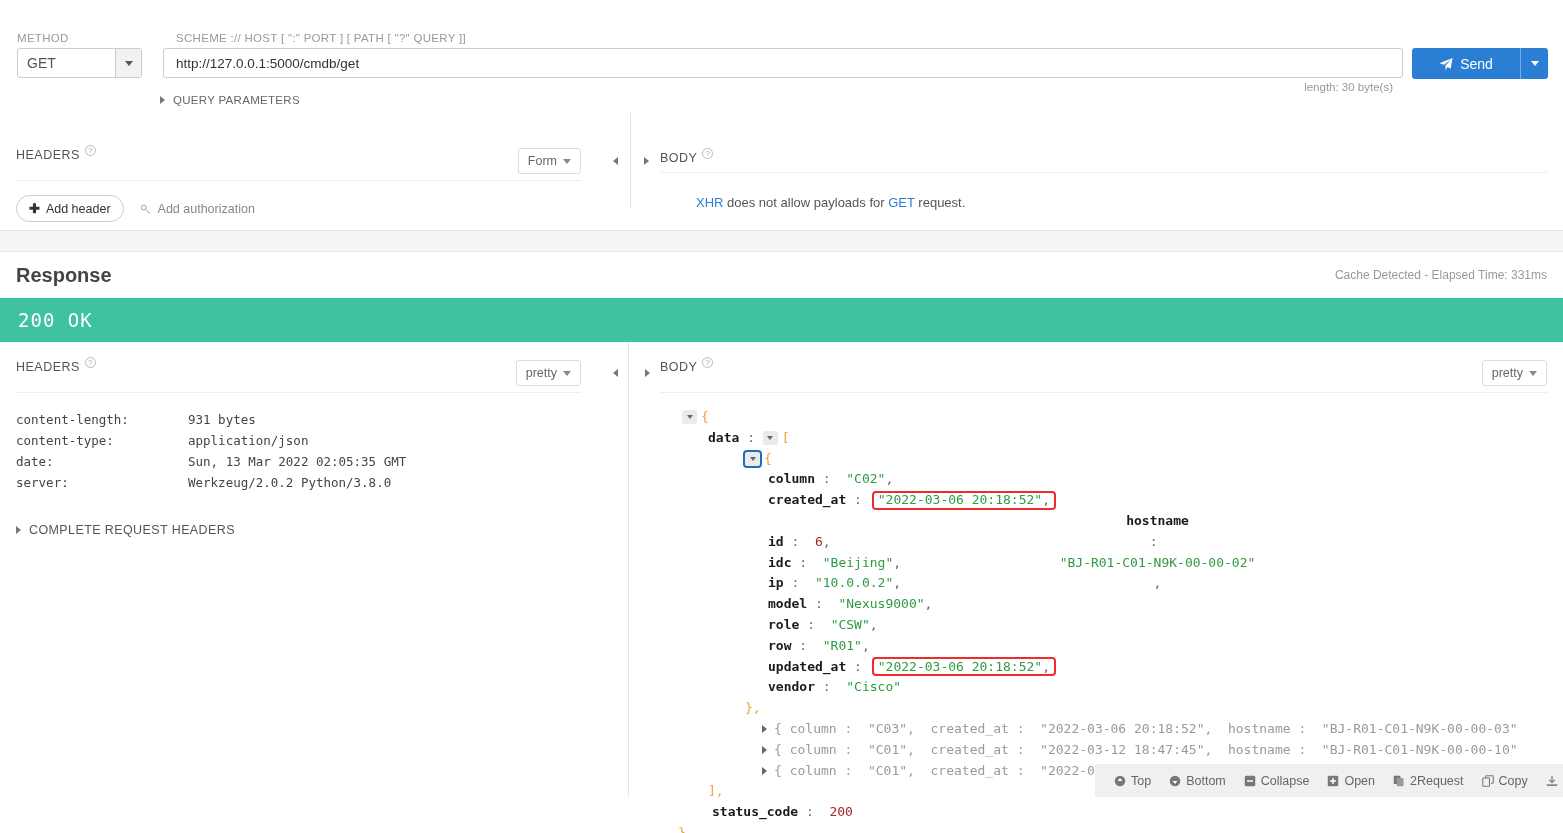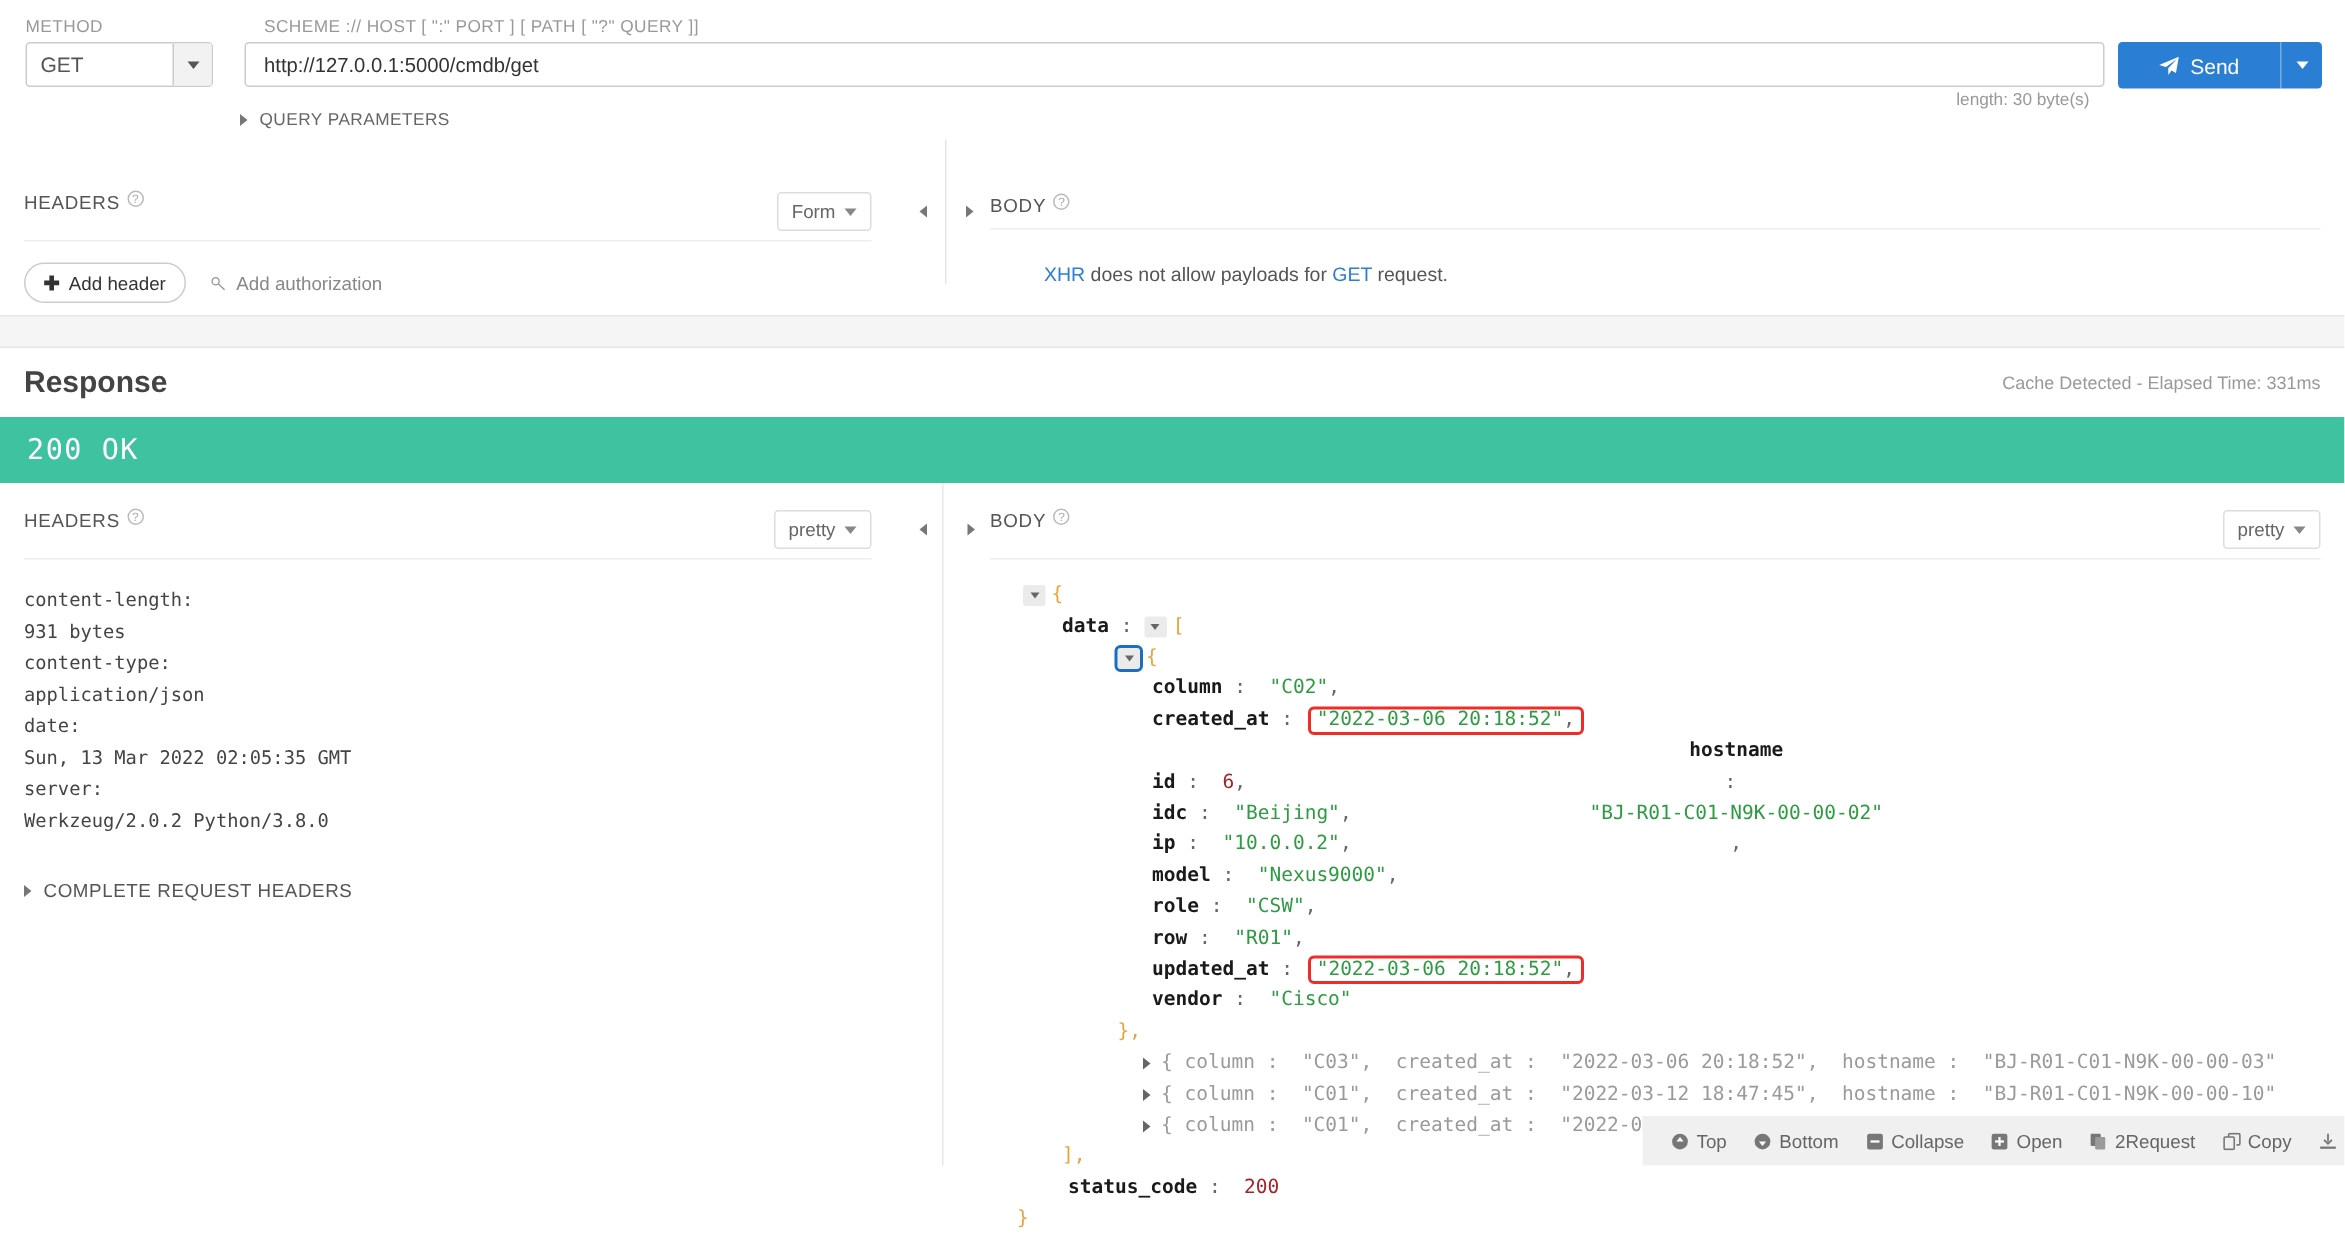--- a/index.html
+++ b/index.html
@@ -7,21 +7,21 @@
     margin: 0; padding: 0;
     width: 1563px; height: 833px;
     background: #ffffff;
     font-family: "Liberation Sans", sans-serif;
     color: #333;
     overflow: hidden;
   }
   .mono { font-family: "DejaVu Sans Mono", "Liberation Mono", monospace; }
 
   
-  .req-bar { position: relative; padding: 8px 16px 0 16px; height: 110px; }
+  .req-bar { position: relative; padding: 8px 16px 0 16px; height: 110px; margin-top: 20px; }
   .lbl-method {
     position: absolute; left: 17px; top: 12px;
     font-size: 11.5px; color: #999; letter-spacing: .3px;
   }
   .lbl-scheme {
     position: absolute; left: 176px; top: 12px;
     font-size: 11.5px; color: #999; letter-spacing: .3px;
   }
   .method-select {
     position: absolute; left: 17px; top: 28px;
@@ -92,21 +92,21 @@
     border-right: 5px solid #777;
   }
 
   
   .panels { position: relative; height: 100px; }
   .panel-head {
     display: flex; align-items: flex-start; justify-content: space-between;
   }
   .sec-title {
     font-size: 12.5px; color: #555; letter-spacing: .5px;
-    display: inline-flex; align-items: center; gap: 5px;
+    display: inline-flex; align-items: flex-start; gap: 5px;
   }
   .qmark {
     display: inline-block; width: 11px; height: 11px;
     border: 1px solid #bbb; border-radius: 50%;
     font-size: 8px; line-height: 10px; text-align: center;
     color: #aaa; position: relative; top: -3px;
   }
   .pill-select {
     border: 1px solid #ddd; border-radius: 3px; background: #fff;
     padding: 5px 9px; font-size: 12.5px; color: #666;
@@ -158,21 +158,21 @@
   .status-txt { color: #fff; font-size: 19px; letter-spacing: 1px; }
 
   
   .resp-panels { position: relative; height: 455px; }
   .rhdr-panel { position: absolute; left: 0; top: 0; width: 597px; padding: 18px 16px 0 16px; }
   .rarrows { position: absolute; left: 600px; top: 18px; display: flex; align-items: center; height: 26px; }
   .rvdiv { position: absolute; left: 628px; top: 0; width: 1px; height: 455px; background: #e8e8e8; }
   .rbody-panel { position: absolute; left: 660px; top: 0; right: 0; padding: 18px 16px 0 0; }
 
   .hdr-table { margin-top: 16px; font-size: 12.5px; }
-  .hdr-table .r { display: flex; line-height: 21px; flex-direction: column; }
+  .hdr-table .r { display: flex; line-height: 21px; }
   .hdr-table .k { width: 172px; color: #444; }
   .hdr-table .v { color: #444; }
   .complete-row {
     margin-top: 30px; display: flex; align-items: center; gap: 8px;
     font-size: 12.5px; color: #555; letter-spacing: .4px; cursor: pointer;
   }
 
   
   .json { margin-top: 14px; font-size: 13px; line-height: 20.8px; position: relative; }
   .jline { white-space: pre; display: flex; align-items: center; height: 20.8px; }

